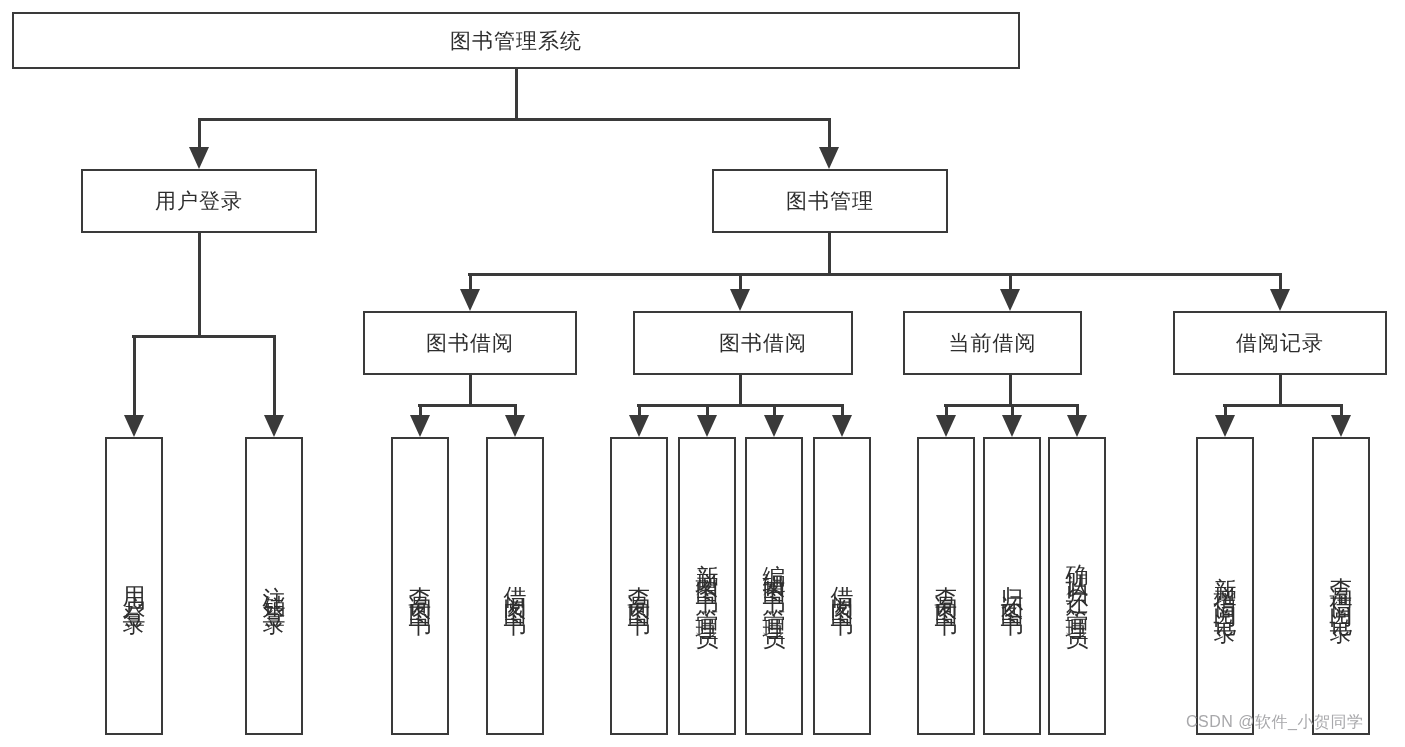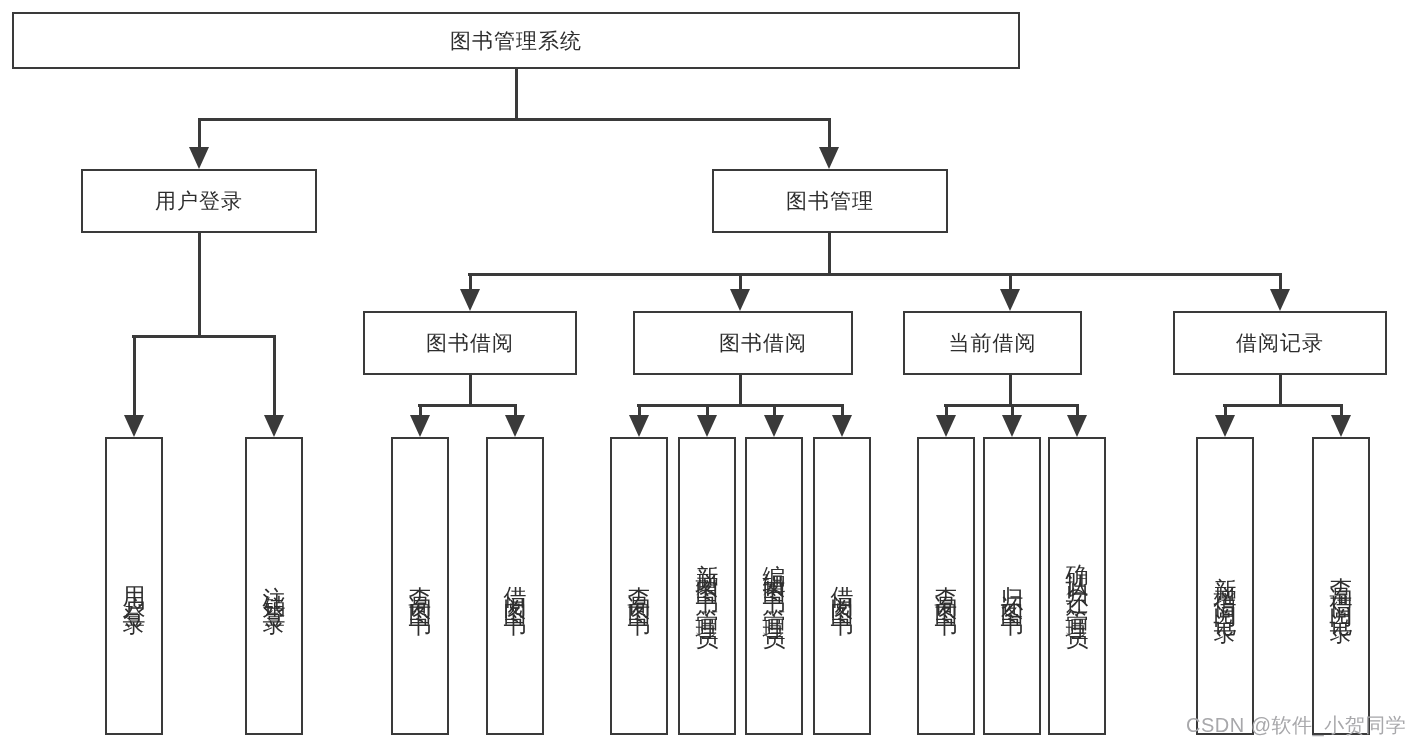--- a/index.html
+++ b/index.html
@@ -26,21 +26,21 @@
   }
   .vl{position:absolute;width:3px;background:var(--line);}
   .hl{position:absolute;height:3px;background:var(--line);}
   .arr{
     position:absolute;width:0;height:0;
     border-left:10px solid transparent;border-right:10px solid transparent;
     border-top:22px solid var(--line);
   }
   .wm{
     position:absolute;left:1186px;top:712px;
-    font-size:20px;color:var(--wm);letter-spacing:0.5px;white-space:nowrap;
+    font-size:16px;color:var(--wm);letter-spacing:0.5px;white-space:nowrap;
   }
 </style>
 </head>
 <body>
 
 <div class="canvas">
 
   <div class="box" style="left:12px;top:12px;width:1008px;height:57px;">图书管理系统</div>
 
   <div class="box" style="left:81px;top:169px;width:236px;height:64px;">用户登录</div>

